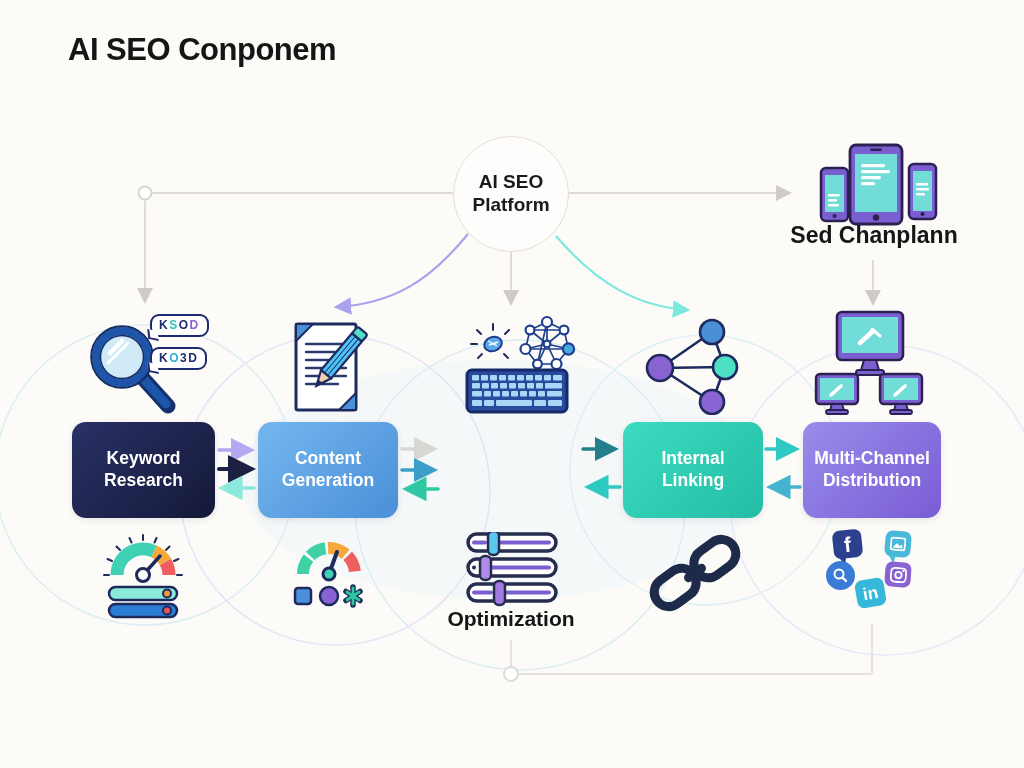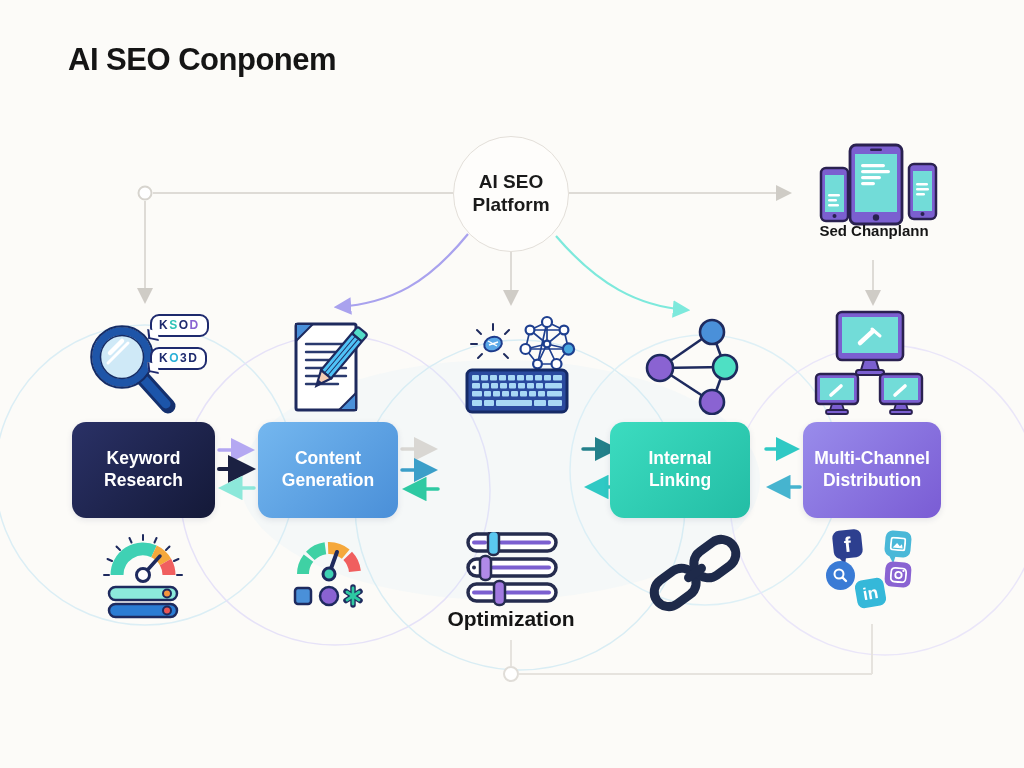--- a/index.html
+++ b/index.html
@@ -135,21 +135,21 @@
     <g fill="none" stroke-linecap="round">
       <line x1="583" y1="449" x2="612" y2="449" stroke="#23808a" stroke-width="3.5" marker-end="url(#m-dkteal)"></line>
       <line x1="620" y1="487" x2="591" y2="487" stroke="#2fc9bd" stroke-width="3.5" marker-end="url(#m-teal)"></line>
     </g>
     <g fill="none" stroke-linecap="round">
       <line x1="766" y1="449" x2="793" y2="449" stroke="#2fc9c4" stroke-width="3.5" marker-end="url(#m-teal)"></line>
       <line x1="800" y1="487" x2="773" y2="487" stroke="#46b4cf" stroke-width="3.5" marker-end="url(#m-tealblue)"></line>
     </g>
   </svg>
 
-  <div class="abs title" style="left:68px;top:42px">AI SEO Conponem</div>
+  <div class="abs title" style="left:68px;top:32px">AI SEO Conponem</div>
 
   <div class="platform-circle">
     <span>AI SEO Platform</span>
   </div>
 
   <svg class="abs" style="left:813px;top:142px" width="132" height="86" viewBox="0 0 132 86">
     <rect x="8" y="26" width="27" height="53" rx="5" fill="#7b5fd0" stroke="#2a2150" stroke-width="2.5"></rect>
     <rect x="12" y="33" width="19" height="37" fill="#72dcd8"></rect>
     <rect x="15" y="52" width="12" height="2.6" rx="1.3" fill="#fff"></rect>
     <rect x="15" y="57" width="9" height="2.6" rx="1.3" fill="#fff"></rect>
@@ -163,21 +163,21 @@
     <circle cx="109.5" cy="72" r="2" fill="#2a2150"></circle>
     <rect x="37" y="3" width="52" height="79" rx="6" fill="#7b5fd0" stroke="#2a2150" stroke-width="2.8"></rect>
     <rect x="42" y="12" width="42" height="58" fill="#72dcd8"></rect>
     <rect x="57" y="6.5" width="12" height="2.6" rx="1.3" fill="#2a2150"></rect>
     <rect x="48" y="22" width="24" height="3.2" rx="1.6" fill="#fff"></rect>
     <rect x="48" y="28" width="29" height="3.2" rx="1.6" fill="#fff"></rect>
     <rect x="48" y="34" width="20" height="3.2" rx="1.6" fill="#fff"></rect>
     <rect x="48" y="40" width="14" height="3.2" rx="1.6" fill="#fff"></rect>
     <circle cx="63" cy="75.5" r="3.2" fill="#2a2150"></circle>
   </svg>
-  <div class="abs caption" style="left:785px;top:222px;width:178px;font-size:15px">Sed Chanplann</div>
+  <div class="abs caption" style="left:785px;top:222px;width:178px;font-size:23px">Sed Chanplann</div>
 
   <svg class="abs" style="left:78px;top:313px" width="110" height="112" viewBox="0 0 110 112">
     <line x1="62" y1="62" x2="90" y2="93" stroke="#14306e" stroke-width="15" stroke-linecap="round"></line>
     <line x1="62" y1="62" x2="88" y2="91" stroke="#1c55aa" stroke-width="9" stroke-linecap="round"></line>
     <circle cx="44" cy="44" r="26" fill="#cfe9f7" stroke="#1e55a8" stroke-width="8"></circle>
     <circle cx="44" cy="44" r="30.8" fill="none" stroke="#152c66" stroke-width="2"></circle>
     <circle cx="44" cy="44" r="21.5" fill="none" stroke="#152c66" stroke-width="1.5"></circle>
     <line x1="32" y1="40" x2="44" y2="28" stroke="#fff" stroke-width="4.5" stroke-linecap="round"></line>
     <line x1="30" y1="50" x2="50" y2="30" stroke="#fff" stroke-width="3" stroke-linecap="round"></line>
   </svg>
@@ -311,21 +311,21 @@
     <polygon points="84,96 94,96 96,102 82,102" fill="#7b5fd0" stroke="#2a2150" stroke-width="1.8"></polygon>
     <rect x="78" y="102" width="22" height="4" rx="2" fill="#7b5fd0" stroke="#2a2150" stroke-width="1.8"></rect>
   </svg>
 
   <div class="flowbox" style="left:258px;width:140px;background:linear-gradient(135deg,#74b7ef,#4a8fd8)">
       <span>Content Generation</span>
     </div>
   <div class="flowbox" style="left:72px;width:143px;background:linear-gradient(135deg,#2a3166,#141938)">
       <span>Keyword Research</span>
     </div>
-  <div class="flowbox" style="left:610px;width:140px;background:linear-gradient(135deg,#3cdcc0,#23bda5)">
+  <div class="flowbox" style="left:623px;width:140px;background:linear-gradient(135deg,#3cdcc0,#23bda5)">
       <span>Internal Linking</span>
     </div>
   <div class="flowbox" style="left:803px;width:138px;background:linear-gradient(135deg,#998ceb,#7a5cd4)">
       <span>Multi-Channel Distribution</span>
     </div>
 
   <svg class="abs" style="left:98px;top:530px" width="95" height="90" viewBox="0 0 95 90">
     <g stroke="#1e2a5e" stroke-width="2" stroke-linecap="round">
       <line x1="11" y1="45" x2="6" y2="45"></line>
         <line x1="14" y1="31" x2="9.5" y2="29"></line>

